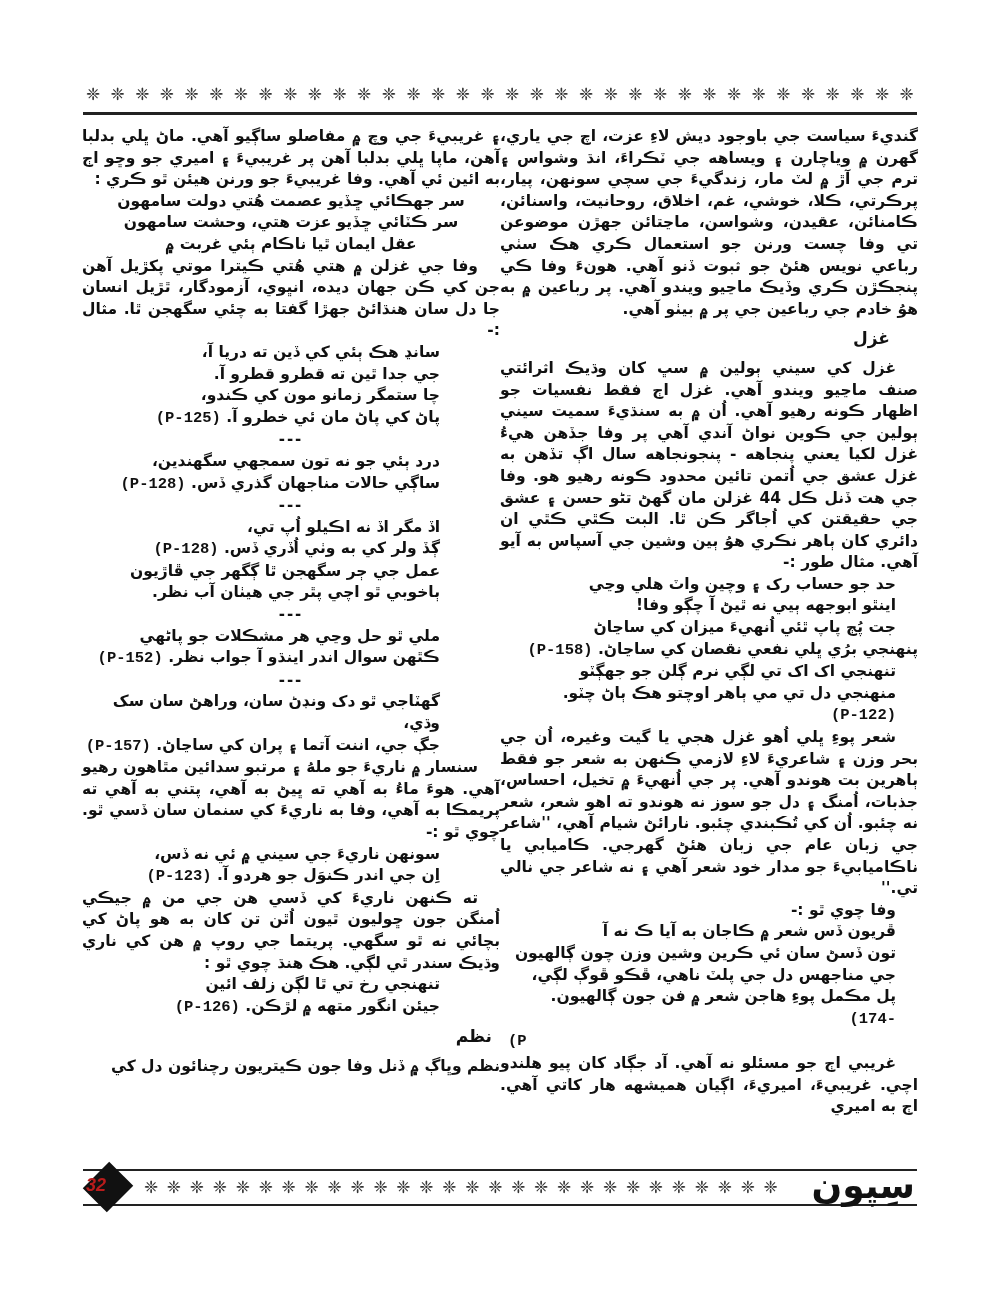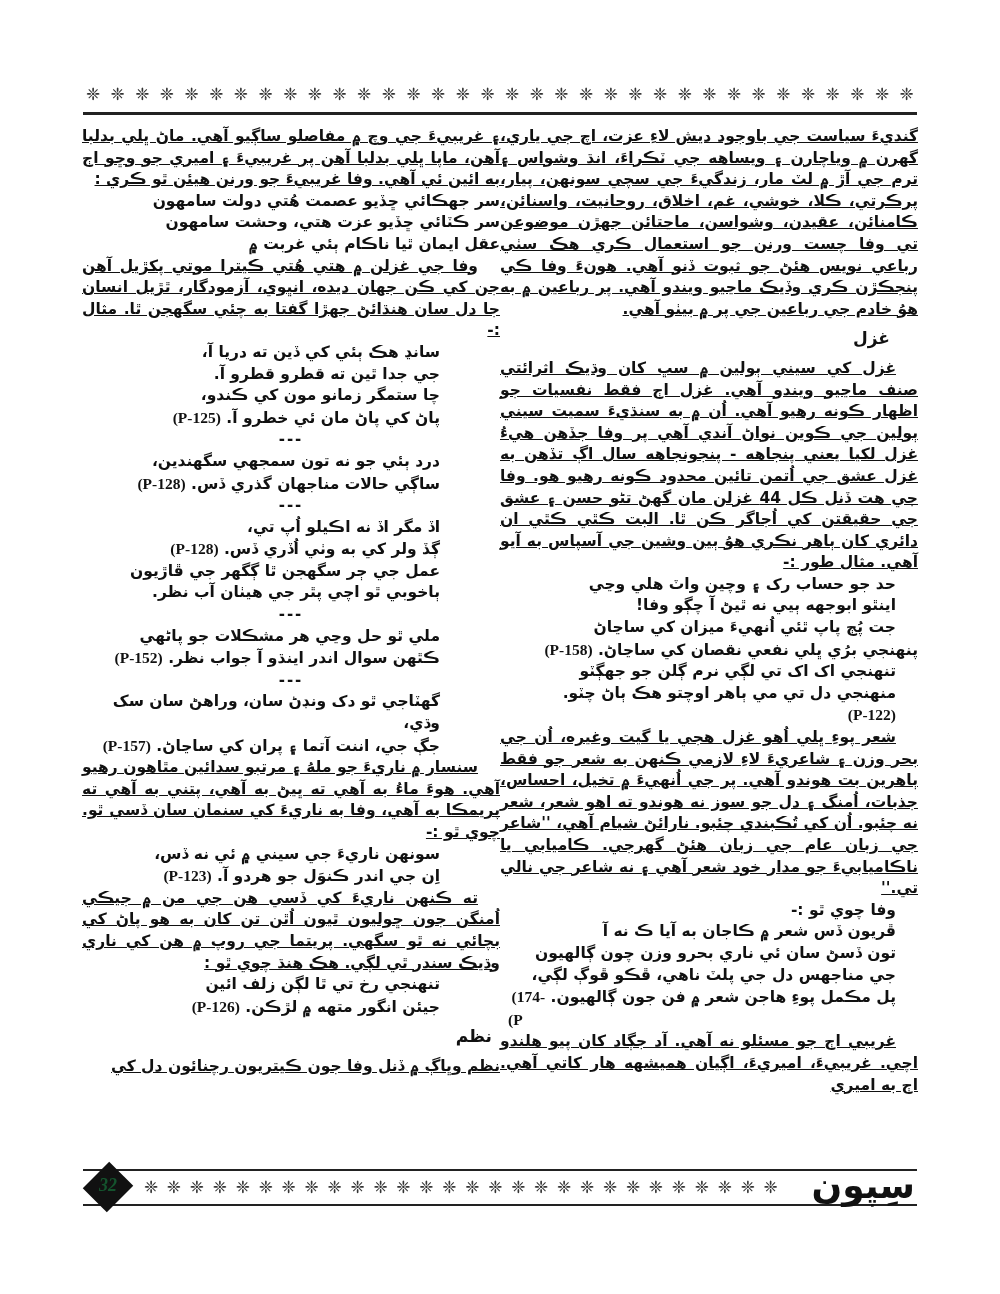--- a/index.html
+++ b/index.html
@@ -9,38 +9,38 @@
          display: flex; justify-content: space-between; align-items: center;
          font-size: 17px; line-height: 20px; color: #333; overflow: hidden; letter-spacing: 0; }
   .ornament-row span { display: inline-block; width: 20px; text-align: center; }
   #top-ornaments { top: 84px; }
   .rule { position: absolute; left: 83px; width: 834px; background: #222; }
   #top-rule { top: 112px; height: 3px; }
   .column { position: absolute; top: 126px; width: 418px; direction: rtl; text-align: justify;
          font-size: 15.5px; line-height: 21.6px; font-weight: bold; }
   #col-right { left: 500px; }
   #col-left { left: 82px; }
-  .para { margin: 0; text-indent: 22px; text-decoration: underline; }
+  .para { margin: 0; text-indent: 22px; }
   .para.noindent { text-indent: 0; }
   .heading { margin: 8px; font-size: 17px; padding-right: 20px; }
   .verse { margin: 0; padding-right: 22px; text-align: right; }
-  .verse.centered { padding-right: 0; }
+  .verse.centered { text-align: center; padding-right: 0; }
   .verse.indent2 { padding-right: 60px; }
-  .ref { direction: ltr; unicode-bidi: embed; font-weight: bold; font-family: Liberation Serif, serif; }
+  .ref { direction: ltr; unicode-bidi: embed; font-weight: bold; font-family: Liberation Mono, monospace; }
   .sep { text-align: center; margin: 0; letter-spacing: 2px; font-size: 15px; line-height: 21.6px; }
   .left-aligned-ref { text-align: left; direction: ltr; margin: 0; padding-left: 8px; }
   
   #footer { position: absolute; left: 83px; top: 1166px; width: 834px; height: 42px; }
   #footer .line-top { position: absolute; left: 0; right: 0; top: 3px; height: 2px; background: #222; }
   #footer .line-bot { position: absolute; left: 0; right: 0; top: 38px; height: 2px; background: #222; }
   #page-badge { position: absolute; left: 3px; top: -3px; width: 44px; height: 50px; }
   #page-badge .diamond { position: absolute; left: 5px; top: 7px; width: 34px; height: 34px;
          background: #111; transform: rotate(45deg) scaleY(1.1); }
-  #page-badge .num { position: absolute; left: 0; width: 44px; top: 12px; text-align: center;
-         color: #14532d; font-family: Liberation Serif, serif; font-style: italic; font-size: 18px; font-weight: bold; }
+  #page-badge .num { position: absolute; left: 0; width: 44px; top: 12px; text-align: left;
+         color: #b91c1c; font-family: Liberation Sans, sans-serif; font-style: italic; font-size: 18px; font-weight: bold; }
   #footer-ornaments { position: absolute; left: 58px; top: 11px; width: 640px; height: 20px;
          display: flex; justify-content: space-between; font-size: 17px; line-height: 20px; color: #333; }
   #footer-ornaments span { display: inline-block; width: 20px; text-align: center; }
   #magazine-title { position: absolute; right: 2px; top: 0px; font-size: 36px; font-weight: bold;
          line-height: 40px; direction: rtl; font-family: "DejaVu Sans", sans-serif; color: #111; text-align: center; }
 </style>
 </head>
 <body>
 
 <div id="top-ornaments" class="ornament-row">
@@ -93,21 +93,21 @@
   </div>
   <div>
     <p class="verse">تنهنجي اک اک تي لڳي نرم ڳلن جو جهڳٽو</p>
     <p class="verse">منهنجي دل تي مي ٻاهر اوچتو هڪ ٻاڻ چٽو.</p>
     <p class="verse" style="padding-right:22px"><span class="ref">(P-122)</span></p>
   </div>
   <p class="para">شعر پوءِ ڀلي اُهو غزل هجي يا گيت وغيره، اُن جي بحر وزن ۽ شاعريءَ لاءِ لازمي ڪنهن به شعر جو فقط ٻاهرين بت هوندو آهي. پر جي اُنهيءَ ۾ تخيل، احساس، جذبات، اُمنگ ۽ دل جو سوز نه هوندو ته اهو شعر، شعر نه چئبو. اُن کي تُڪبندي چئبو. نارائڻ شيام آهي، ''شاعر جي زبان عام جي زبان هئڻ گهرجي. ڪاميابي يا ناڪاميابيءَ جو مدار خود شعر آهي ۽ نه شاعر جي نالي تي.''</p>
   <p class="verse">وفا چوي ٿو :-</p>
   <div>
     <p class="verse">ڦريون ڏس شعر ۾ ڪاجان به آيا ڪ نه آ</p>
-    <p class="verse">تون ڏسڻ سان ئي ناري بحرو وزن چون ڳالهيون</p>
+    <p class="verse">تون ڏسڻ سان ئي ڪرين وشين وزن چون ڳالهيون</p>
     <p class="verse">جي مناجهس دل جي پلٽ ناهي، ڦڪو ڦوڳ لڳي،</p>
     <p class="verse"><span>پل مڪمل پوءِ هاجن شعر ۾ فن جون ڳالهيون.</span> <span class="ref">(174-</span></p>
     <p class="left-aligned-ref"><span class="ref">(P</span></p>
   </div>
   <p class="para">غريبي اڄ جو مسئلو نه آهي. آد جڳاد کان پيو هلندو اچي. غريبيءَ، اميريءَ، اڳيان هميشهه هار کاتي آهي. اڄ به اميري</p>
 </div>
 
 <div id="col-left" class="column">
   <p class="para noindent">۽ غريبيءَ جي وچ ۾ مفاصلو ساڳيو آهي. ماڻ ڀلي بدلبا آهن، ماپا ڀلي بدلبا آهن پر غريبيءَ ۽ اميري جو وڇو اڄ به ائين ئي آهي. وفا غريبيءَ جو ورنن هيئن ٿو ڪري :</p>
   <div>

